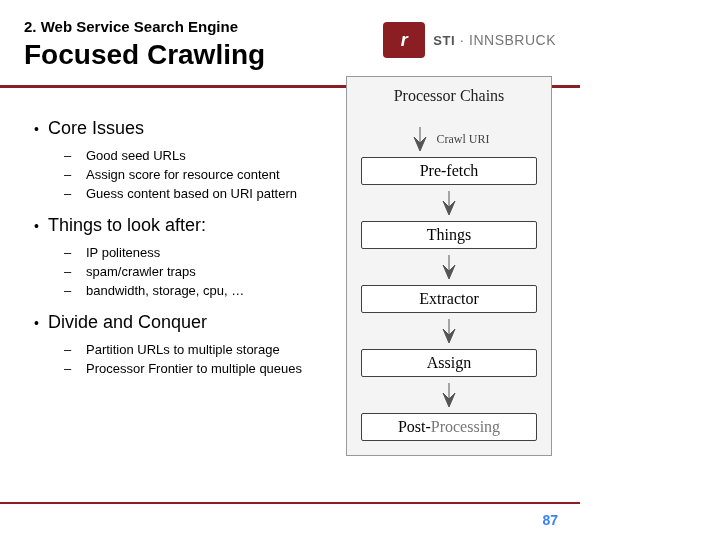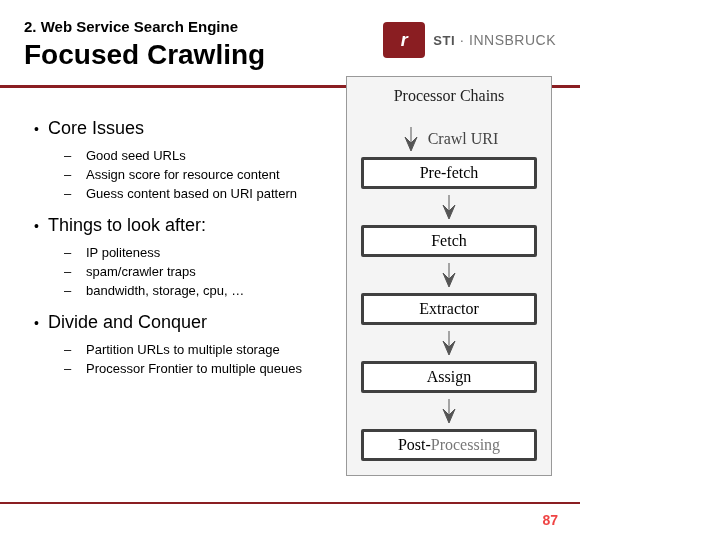--- a/index.html
+++ b/index.html
@@ -18,27 +18,27 @@
   .left { width: 420px; }
   .bl { display: flex; align-items: flex-start; margin-bottom: 8px; }
   .bullet-dot { width: 14px; font-size: 14px; line-height: 22px; color: #000; }
   .bl-head { font-size: 18px; color: #000000; font-weight: normal; }
   .sub { margin: 8px 0 14px 30px; }
   .sub-item { display: flex; align-items: flex-start; font-size: 13px; color: #000; margin-bottom: 4px; }
   .dash { width: 22px; color: #000; }
   .right { position: absolute; right: 28px; top: -12px; width: 206px; }
   .chain-frame { border: 1px solid #999; background: #f4f4f4; padding: 10px 10px 14px 10px; }
   .chain-title { text-align: center; font-family: Georgia, serif; font-size: 16px; color: #222; margin-bottom: 20px; }
-  .stage { border: 3px solid #404040; background: #fff; border-radius: 2px; text-align: center; padding: 4px 0; font-family: Georgia, serif; font-size: 16px; color: #000; margin: 0 4px; }
+  .stage { border: 1px solid #404040; background: #fff; border-radius: 2px; text-align: center; padding: 4px 0; font-family: Georgia, serif; font-size: 16px; color: #000; margin: 0 4px; }
   .arrow { display: flex; justify-content: center; margin: 4px 0; }
   .arrow svg { display: block; }
-  .arrow-label { font-family: Georgia, serif; font-size: 16px; color: #444; text-align: left; display: inline-block; vertical-align: middle; margin-left: 6px; }
+  .arrow-label { font-family: Georgia, serif; font-size: 12px; color: #444; text-align: left; display: inline-block; vertical-align: middle; margin-left: 6px; }
   .arrow-row { display: flex; align-items: center; justify-content: center; margin: 4px 0; }
   .footer-rule { position: absolute; bottom: 36px; left: 0; right: 0; height: 2px; background: #8a1e22; }
-  .page-num { position: absolute; right: 22px; bottom: 12px; font-size: 14px; font-weight: bold; color: #ef4444; }
+  .page-num { position: absolute; right: 22px; bottom: 12px; font-size: 14px; font-weight: bold; color: #3b82f6; }
   .grey { color: #777; }
 </style>
 </head>
 <body>
 
 <div class="slide">
 
   <div class="header">
     <div class="section-num">2. Web Service Search Engine</div>
     <div class="title">Focused Crawling</div>
@@ -123,21 +123,21 @@
           <span class="arrow-label">Crawl URI</span>
         </div>
 
         <div class="stage">Pre-fetch</div>
         <div class="arrow">
             <svg width="22" height="28">
               <path d="M11 2 L11 18 M11 18 L5 12 L11 26 L17 12 Z" fill="#555" stroke="#555" stroke-width="1"></path>
             </svg>
           </div>
 
-        <div class="stage">Fetch</div>
+        <div class="stage">Things</div>
         <div class="arrow">
             <svg width="22" height="28">
               <path d="M11 2 L11 18 M11 18 L5 12 L11 26 L17 12 Z" fill="#555" stroke="#555" stroke-width="1"></path>
             </svg>
           </div>
 
         <div class="stage">Extractor</div>
         <div class="arrow">
             <svg width="22" height="28">
               <path d="M11 2 L11 18 M11 18 L5 12 L11 26 L17 12 Z" fill="#555" stroke="#555" stroke-width="1"></path>

